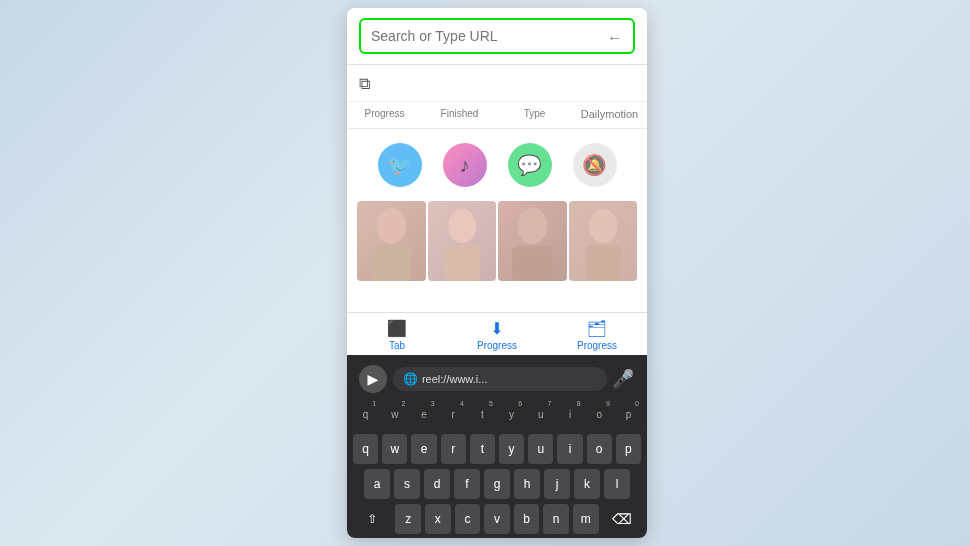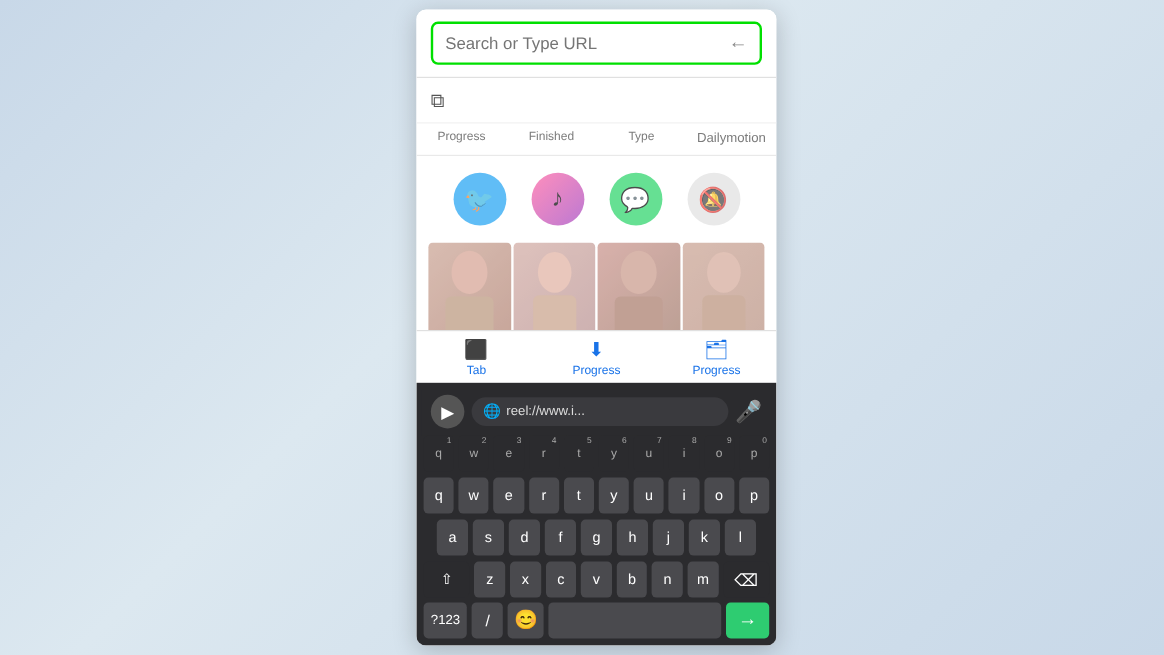--- a/index.html
+++ b/index.html
@@ -452,23 +452,16 @@
         <div class="key">x</div>
         <div class="key">c</div>
         <div class="key">v</div>
         <div class="key">b</div>
         <div class="key">n</div>
         <div class="key">m</div>
         <div class="key dark wide delete">⌫</div>
       </div>
     </div>
 
-    <div class="keyboard-bottom-row">
-      <div class="kb-num-key">?123</div>
-      <div class="kb-slash">/</div>
-      <div class="kb-emoji">😊</div>
-      <div class="kb-space"></div>
-      <div class="kb-go">→</div>
-    </div>
 
   </div>
 
 </div>
 
 </body></html>

